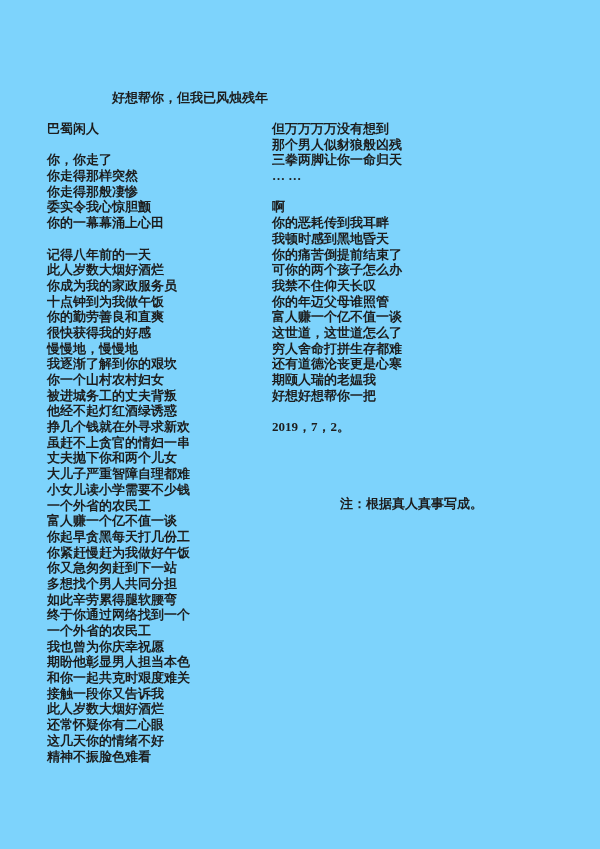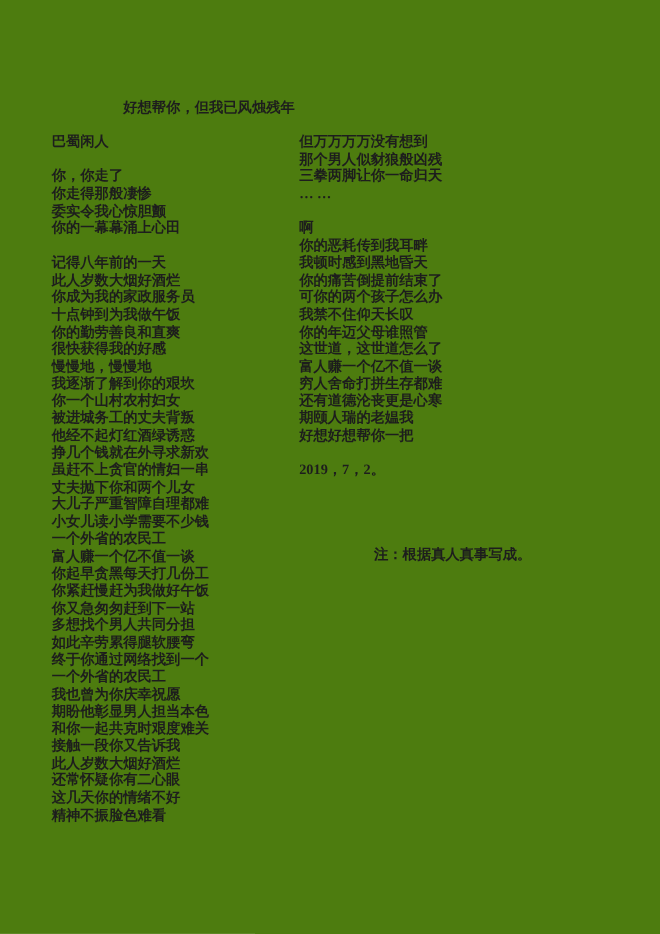--- a/index.html
+++ b/index.html
@@ -1,20 +1,20 @@
 <!DOCTYPE html>
 <html><head>
 <meta charset="utf-8">
 <style>
   html, body { margin: 0; padding: 0; background: #ffffff; }
   .page {
     position: relative;
     width: 600px;
     height: 849px;
-    background: #4d7c0f;
+    background: #7dd3fc;
     font-family: "Liberation Serif", "DejaVu Serif", serif;
     font-weight: bold;
     color: #1d1d1d;
     font-size: 13px;
     overflow: hidden;
   }
   .line {
     height: 15.7px;
     line-height: 15.7px;
     white-space: nowrap;
@@ -48,20 +48,21 @@
 
 <div class="page">
 
   <div class="title">好想帮你，但我已风烛残年</div>
 
   <div class="col col-left">
     <div class="line">巴蜀闲人</div>
     <div class="line"></div>
     <div>
         <div class="line">你，你走了</div>
+        <div class="line">你走得那样突然</div>
         <div class="line">你走得那般凄惨</div>
         <div class="line">委实令我心惊胆颤</div>
         <div class="line">你的一幕幕涌上心田</div>
         <div class="line">&nbsp;</div>
         <div class="line">记得八年前的一天</div>
         <div class="line">此人岁数大烟好酒烂</div>
         <div class="line">你成为我的家政服务员</div>
         <div class="line">十点钟到为我做午饭</div>
         <div class="line">你的勤劳善良和直爽</div>
         <div class="line">很快获得我的好感</div>
@@ -102,22 +103,22 @@
         <div class="line">三拳两脚让你一命归天</div>
         <div class="line">… …</div>
         <div class="line">&nbsp;</div>
         <div class="line">啊</div>
         <div class="line">你的恶耗传到我耳畔</div>
         <div class="line">我顿时感到黑地昏天</div>
         <div class="line">你的痛苦倒提前结束了</div>
         <div class="line">可你的两个孩子怎么办</div>
         <div class="line">我禁不住仰天长叹</div>
         <div class="line">你的年迈父母谁照管</div>
+        <div class="line">富人赚一个亿不值一谈</div>
         <div class="line">这世道，这世道怎么了</div>
-        <div class="line">富人赚一个亿不值一谈</div>
         <div class="line">穷人舍命打拼生存都难</div>
         <div class="line">还有道德沦丧更是心寒</div>
         <div class="line">期颐人瑞的老媪我</div>
         <div class="line">好想好想帮你一把</div>
       </div>
     <div class="line"></div>
     <div class="line">2019，7，2。</div>
   </div>
 
   <div class="note">注：根据真人真事写成。</div>

